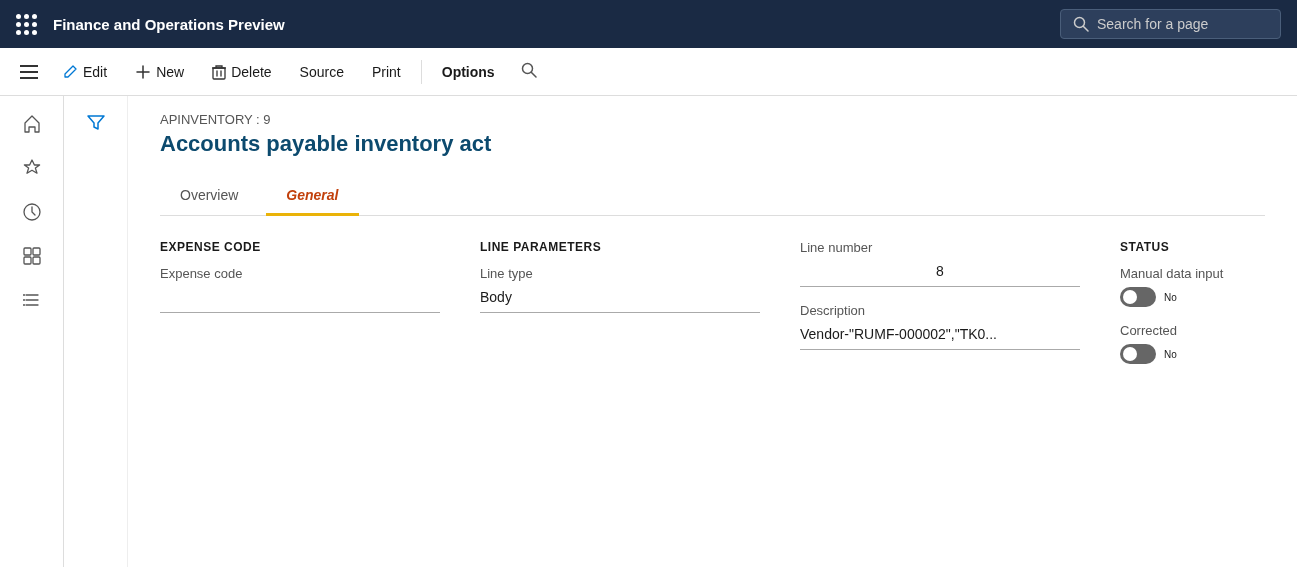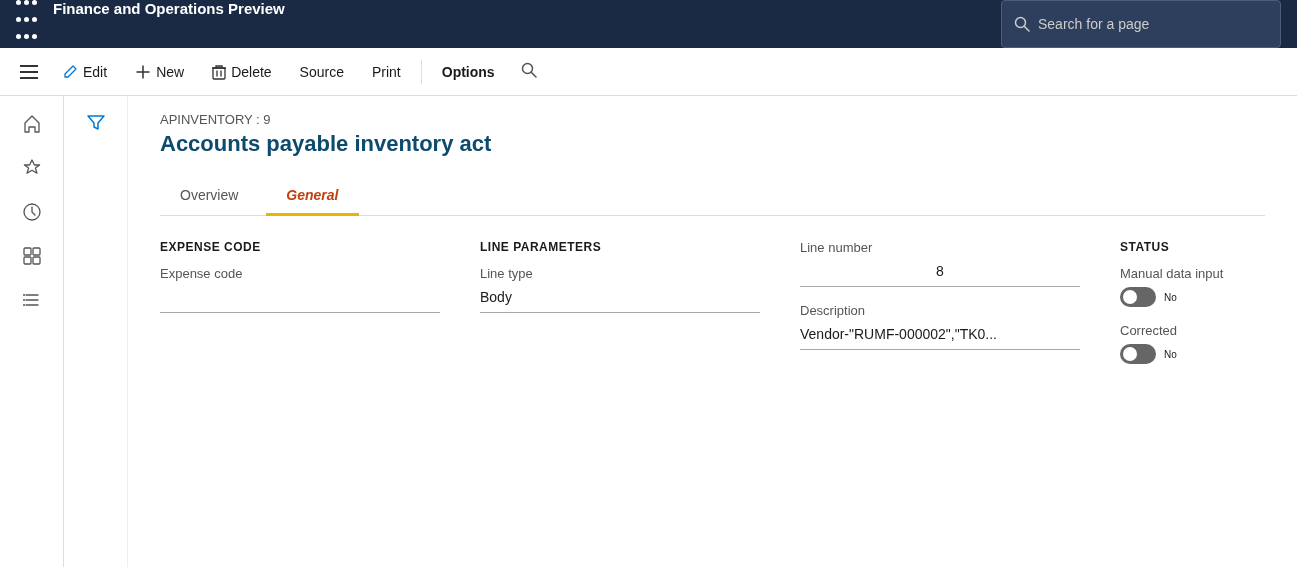--- a/index.html
+++ b/index.html
@@ -1,41 +1,42 @@
 <!DOCTYPE html>
 <html><head>
   <meta charset="utf-8">
   <style>
     * { box-sizing: border-box; margin: 0; padding: 0; }
     body { font-family: 'Segoe UI', Arial, sans-serif; font-size: 14px; background: #f3f3f3; overflow: hidden; }
 
     
     .top-bar {
       display: flex;
+      align-items: center;
       background: #1a2a44;
       color: white;
       height: 48px;
       padding: 0 16px;
       gap: 16px;
     }
     .top-bar-title {
       font-size: 15px;
       font-weight: 600;
       color: white;
       flex: 1;
     }
     .search-bar {
       display: flex;
       align-items: center;
       background: #2d3f5c;
       border: 1px solid #4a5e7a;
       border-radius: 4px;
       padding: 6px 12px;
       gap: 8px;
-      width: 280px;
+      width: 221px;
       color: #ccc;
       font-size: 14px;
     }
     .search-bar svg { flex-shrink: 0; }
 
     
     .grid-dots {
       display: grid;
       grid-template-columns: repeat(3,5px);
       gap: 3px;

